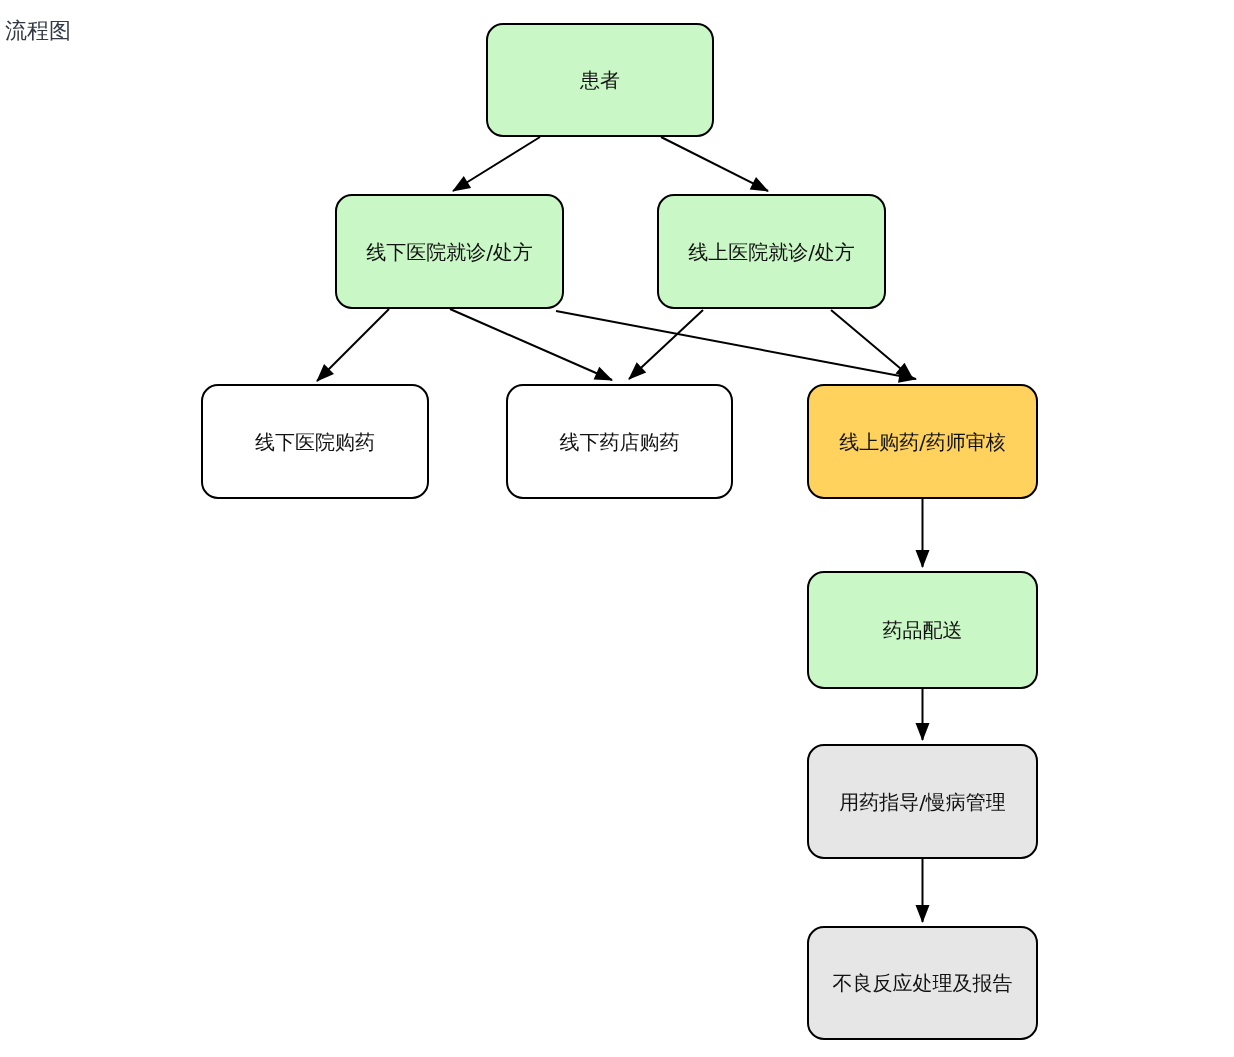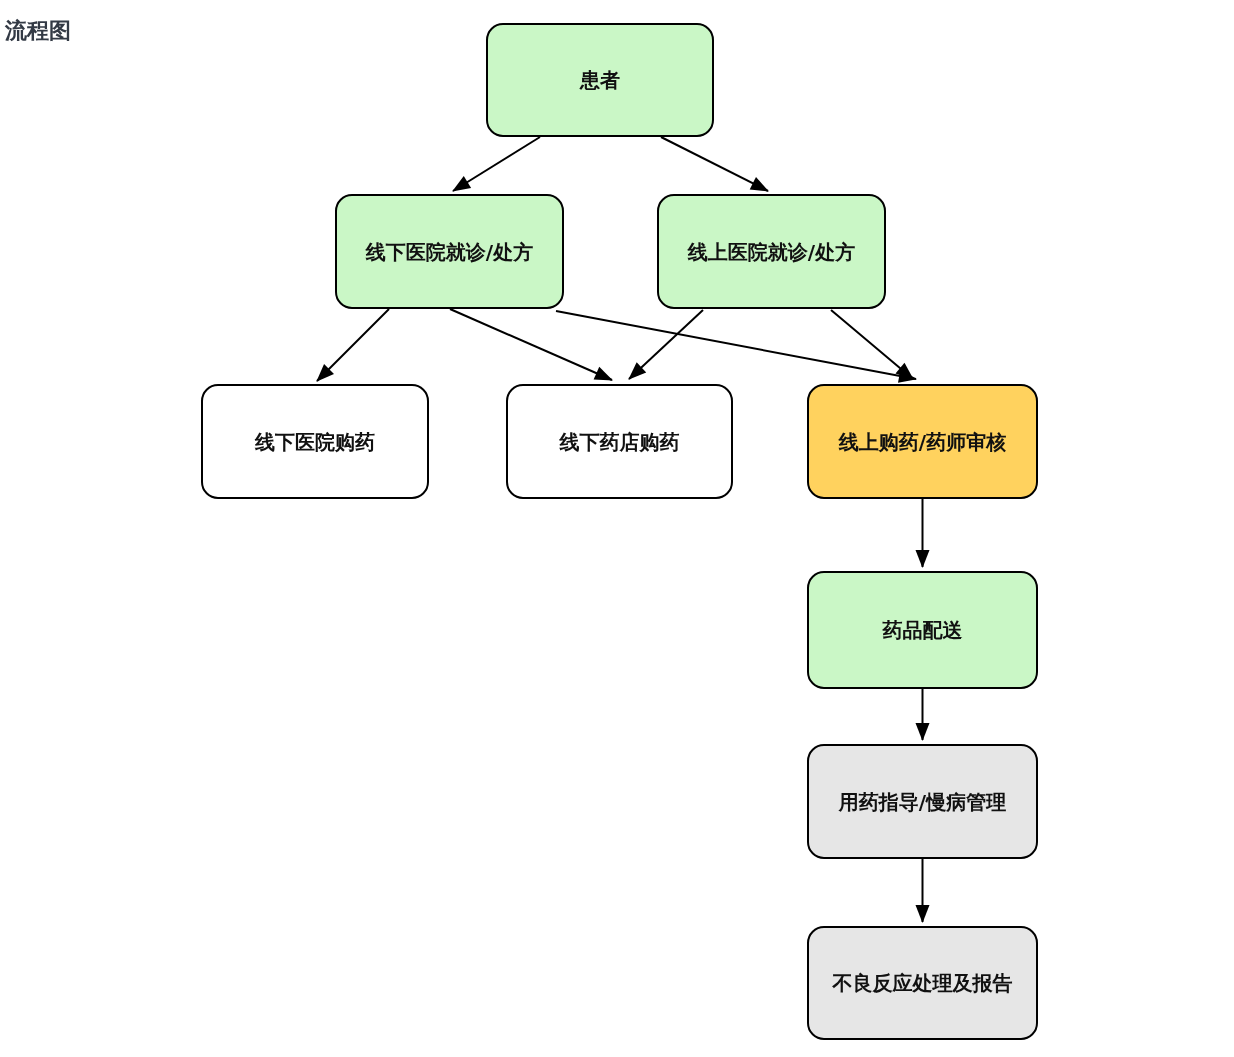--- a/index.html
+++ b/index.html
@@ -8,21 +8,20 @@
     background: #ffffff;
     width: 1234px;
     height: 1057px;
     overflow: hidden;
     font-family: "DejaVu Sans", "Liberation Sans", sans-serif;
   }
   .canvas-wrap {
     position: relative;
     width: 980px;
     height: 1057px;
-    font-weight: bold;
   }
   svg.flowchart {
     position: absolute;
     top: 0;
     left: 0;
   }
   .diagram-title {
     font-size: 22px;
     fill: #333a45;
   }

